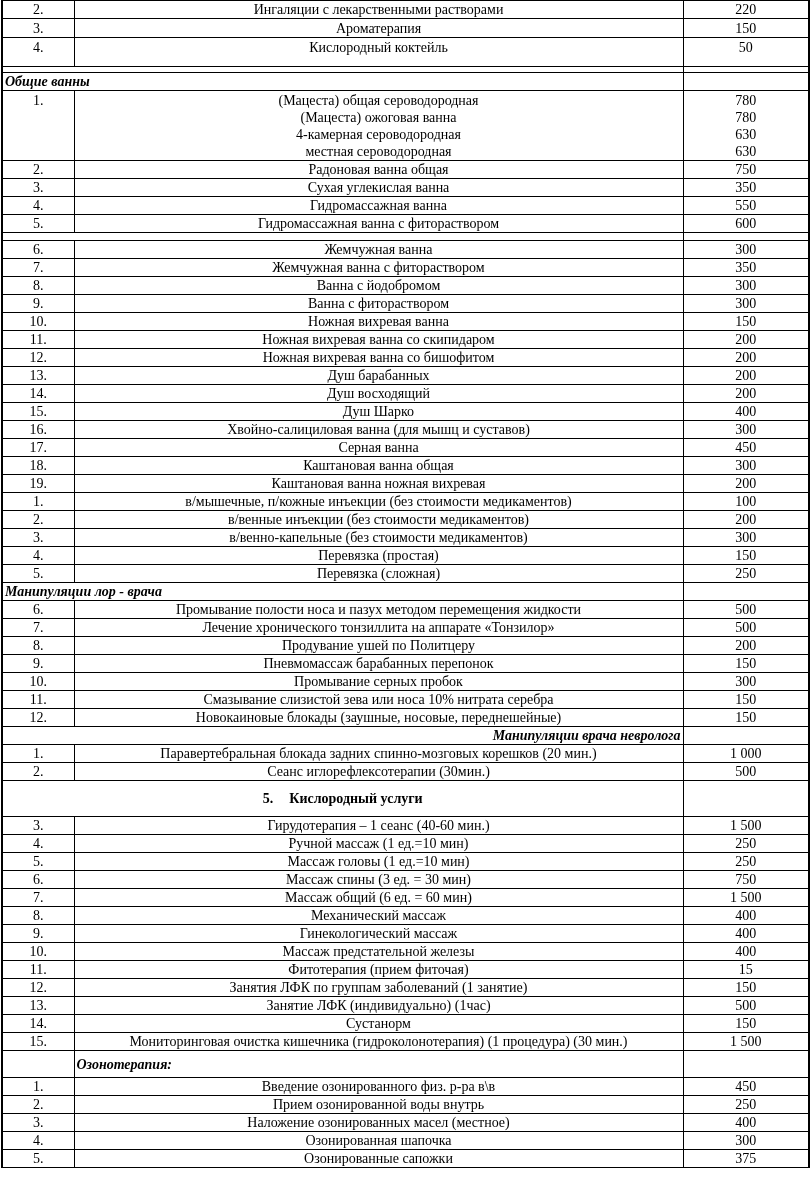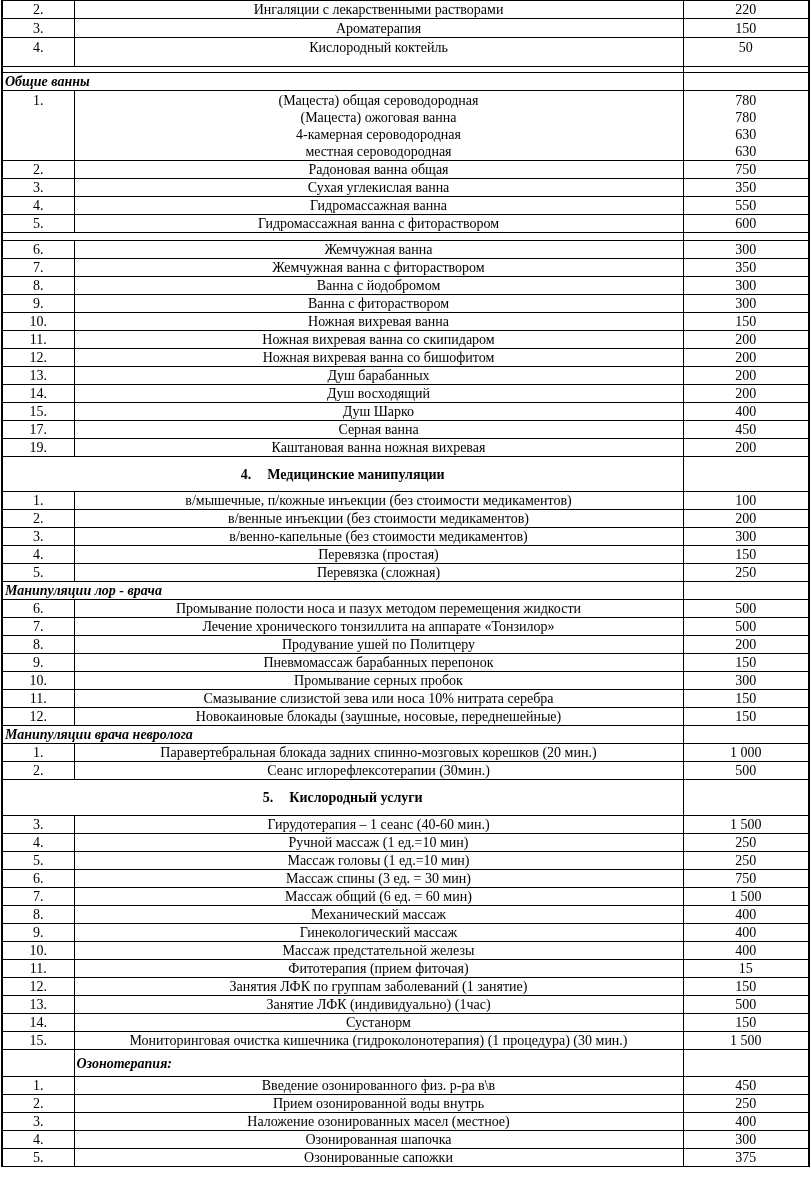--- a/index.html
+++ b/index.html
@@ -146,32 +146,38 @@
           <td class="num">14.</td>
           <td class="name">Душ восходящий</td>
           <td class="price-cell">200</td>
         </tr>
         <tr style="height: 18px;">
           <td class="num">15.</td>
           <td class="name">Душ Шарко</td>
           <td class="price-cell">400</td>
         </tr>
         <tr style="height: 18px;">
+          <td class="num">16.</td>
+          <td class="name">Хвойно-салициловая ванна (для мышц и суставов)</td>
+          <td class="price-cell">300</td>
+        </tr>
+        <tr style="height: 18px;">
           <td class="num">17.</td>
           <td class="name">Серная ванна</td>
           <td class="price-cell">450</td>
         </tr>
         <tr style="height: 18px;">
+          <td class="num">18.</td>
+          <td class="name">Каштановая ванна общая</td>
+          <td class="price-cell">300</td>
+        </tr>
+        <tr style="height: 18px;">
           <td class="num">19.</td>
           <td class="name">Каштановая ванна ножная вихревая</td>
           <td class="price-cell">200</td>
-        </tr>
-        <tr style="height: 35px;">
-          <td class="header-cell" colspan="2"><span class="hnum">4.</span><span>Медицинские манипуляции</span></td>
-          <td class="price-cell"></td>
         </tr>
         <tr style="height: 18px;">
           <td class="num">1.</td>
           <td class="name">в/мышечные, п/кожные инъекции (без стоимости медикаментов)</td>
           <td class="price-cell">100</td>
         </tr>
         <tr style="height: 18px;">
           <td class="num">2.</td>
           <td class="name">в/венные инъекции (без стоимости медикаментов)</td>
           <td class="price-cell">200</td>
@@ -223,21 +229,21 @@
         <tr style="height: 18px;">
           <td class="num">11.</td>
           <td class="name">Смазывание слизистой зева или носа 10% нитрата серебра</td>
           <td class="price-cell">150</td>
         </tr>
         <tr style="height: 18px;">
           <td class="num">12.</td>
           <td class="name">Новокаиновые блокады (заушные, носовые, переднешейные)</td>
           <td class="price-cell">150</td>
         </tr>
-        <tr style="height: 18px;">
+        <tr style="height: 18px; text-align: right;">
           <td class="section-cell" colspan="2">Манипуляции врача невролога</td>
           <td class="price-cell"></td>
         </tr>
         <tr style="height: 18px;">
           <td class="num">1.</td>
           <td class="name">Паравертебральная блокада задних спинно-мозговых корешков (20 мин.)</td>
           <td class="price-cell">1 000</td>
         </tr>
         <tr style="height: 18px;">
           <td class="num">2.</td>

